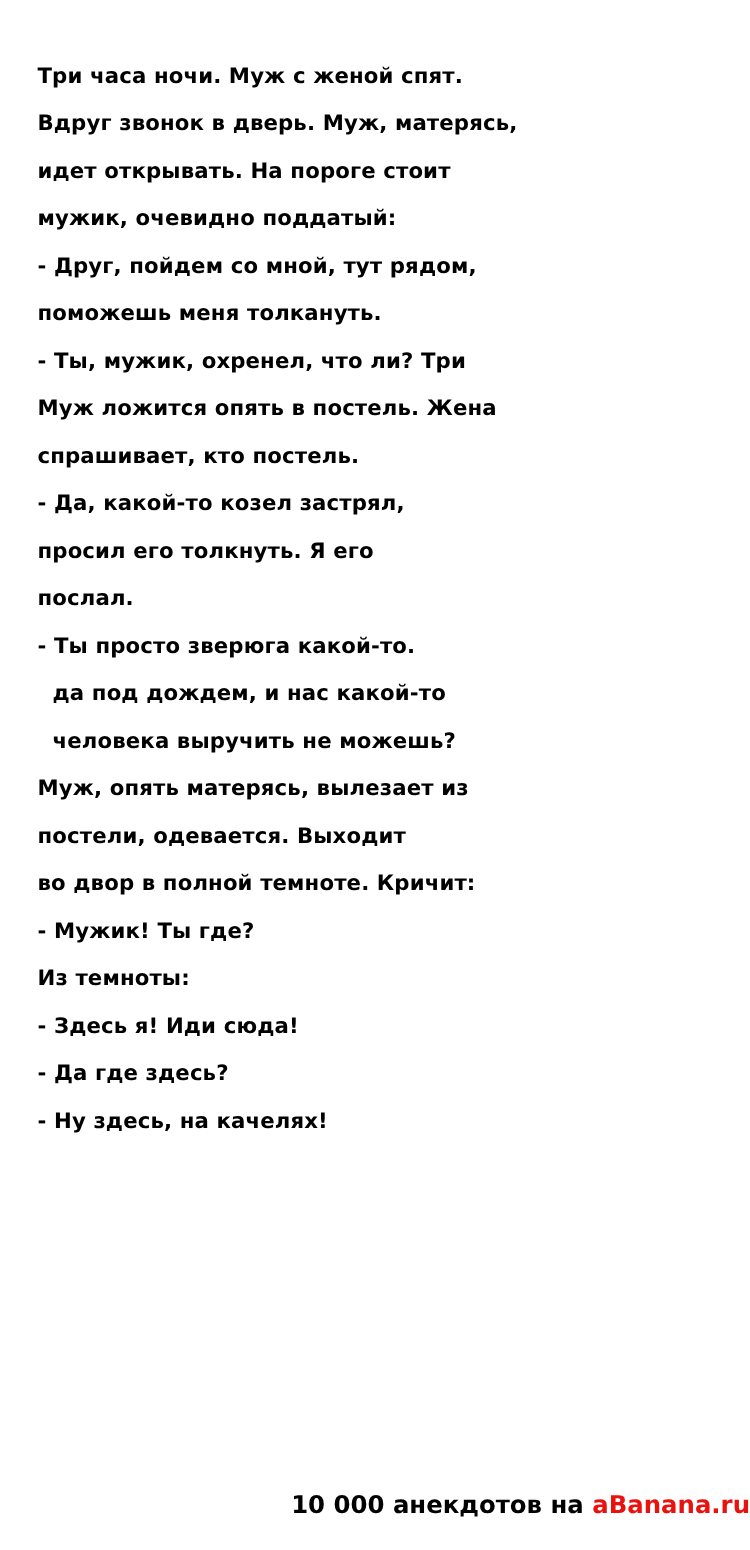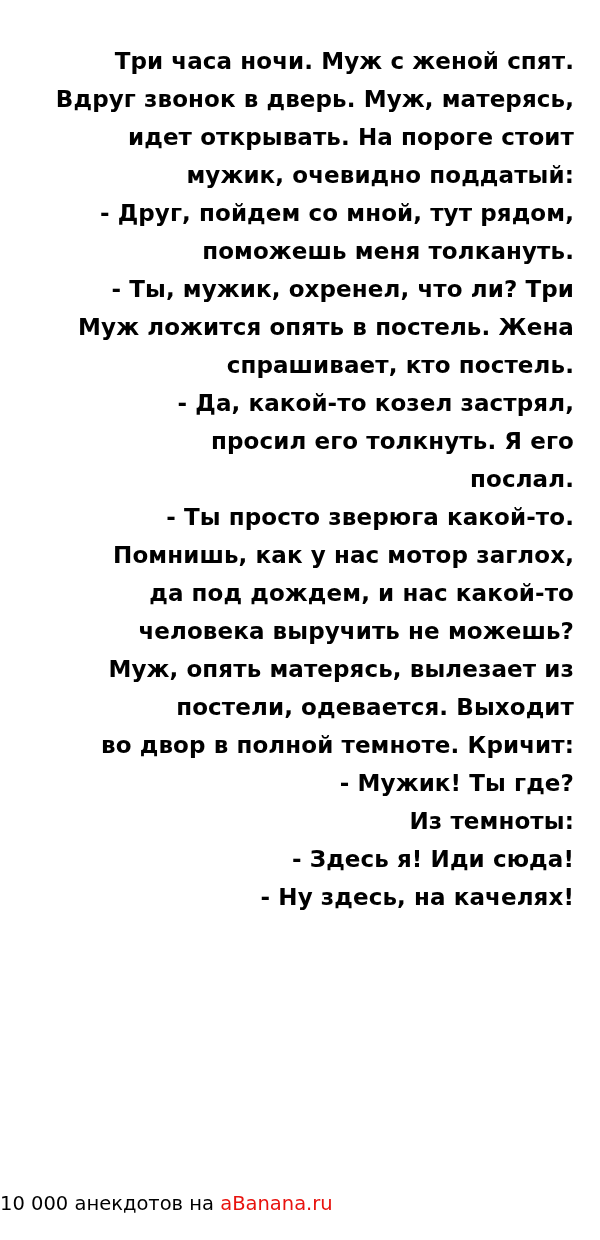--- a/index.html
+++ b/index.html
@@ -15,37 +15,36 @@
     overflow: hidden;
   }
   .page {
     width: 600px;
     height: 1240px;
     box-sizing: border-box;
     padding: 42px 26px 0 30px;
     position: relative;
   }
   .joke {
-    font-size: 23px;
+    font-size: 17px;
     font-weight: bold;
     line-height: 38px;
     letter-spacing: 0.1px;
-    text-align: right;
   }
   .joke .line {
     white-space: pre-wrap;
   }
   .footer {
     position: absolute;
     left: 0;
     right: 0;
     bottom: 22px;
-    text-align: left;
+    text-align: right;
     font-size: 19.5px;
-    font-weight: normal;
+    font-weight: bold;
     line-height: 28px;
   }
   .footer .prefix {
     color: #000000;
   }
   .footer .brand-a {
     color: #e8120e;
   }
   .footer .brand-rest {
     color: #e8120e;
@@ -66,29 +65,29 @@
     <div class="line">мужик, очевидно поддатый:</div>
     <div class="line">- Друг, пойдем со мной, тут рядом,</div>
     <div class="line">поможешь меня толкануть.</div>
     <div class="line">- Ты, мужик, охренел, что ли? Три</div>
     <div class="line">Муж ложится опять в постель. Жена</div>
     <div class="line">спрашивает, кто постель.</div>
     <div class="line">- Да, какой-то козел застрял,</div>
     <div class="line">просил его толкнуть. Я его</div>
     <div class="line">послал.</div>
     <div class="line">- Ты просто зверюга какой-то.</div>
-    <div class="line">Помнишь, как у нас мотор заглох,</div>
     <div class="line">  да под дождем, и нас какой-то</div>
     <div class="line">  человека выручить не можешь?</div>
     <div class="line">Муж, опять матерясь, вылезает из</div>
     <div class="line">постели, одевается. Выходит</div>
     <div class="line">во двор в полной темноте. Кричит:</div>
     <div class="line">- Мужик! Ты где?</div>
     <div class="line">Из темноты:</div>
     <div class="line">- Здесь я! Иди сюда!</div>
+    <div class="line">- Да где здесь?</div>
     <div class="line">- Ну здесь, на качелях!</div>
   </div>
 
   <div class="footer">
     <span class="prefix">10 000 анекдотов на </span>
     <a href="#" class="brand"><span class="brand-a">a</span><span class="brand-rest">Banana.ru</span></a>
   </div>
 
 </div>
 

